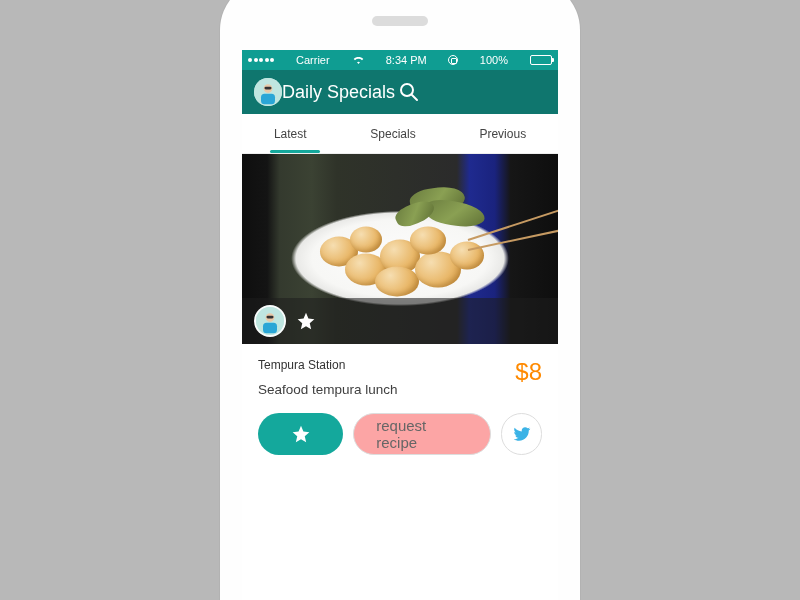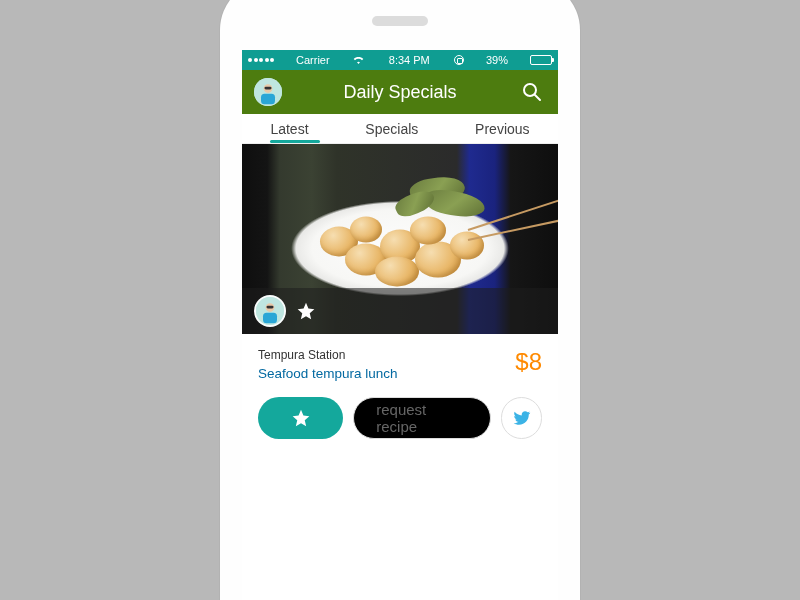--- a/index.html
+++ b/index.html
@@ -49,37 +49,37 @@
   .battery::after {
     content:""; position:absolute; right:-3px; top:2px; width:2px; height:4px;
     background:#fff; border-radius:0 1px 1px 0;
   }
   .battery .fill { background:#fff; height:100%; width:100%; border-radius:1px; }
   .lockring { width:10px; height:10px; border:1px solid #fff; border-radius:50%; position:relative; }
   .lockring::after { content:""; position:absolute; width:4px; height:4px; border:1px solid #fff; border-radius:1px; top:2px; left:2px; }
 
   
   .header {
-    height: 44px; background: #4d7c0f;
-    color: #fff; display:flex; align-items:center; justify-content:space-between;
+    height: 44px; background: #0f766e;
+    color: #fff; display:flex; align-items:center; 
     padding: 0 12px;
   }
   .avatar-sm {
     width:28px; height:28px; border-radius:50%; background:#cde8e5;
     display:flex; align-items:center; justify-content:center;
     overflow:hidden;
   }
   .header h1 { font-size: 18px; font-weight: 300; }
   .search-btn { width:28px; height:28px; display:flex; align-items:center; justify-content:center; }
 
   
   .tabs {
-    height: 30px; display:flex; align-items:center; justify-content:space-around;
+    height: 40px; display:flex; align-items:center; justify-content:space-around;
     border-bottom: 1px solid #eee;
-    color: #444; font-size: 14px;
+    color: #444; font-size: 12px;
     position: relative;
     background:#fff;
   }
   .tab { padding: 0 6px; cursor:pointer; }
   .tab-indicator {
     position:absolute; bottom:0; left: 28px; width: 50px; height:3px;
     background:#14a89c; border-radius:2px;
   }
 
   
@@ -111,32 +111,32 @@
     position:absolute; left:0; right:0; bottom:0; height:46px;
     background: rgba(30,30,30,0.55);
     display:flex; align-items:center; gap:10px; padding-left:12px;
   }
   .img-footer .avatar-sm { width:32px; height:32px; border:2px solid rgba(255,255,255,0.9); }
   .star-outline svg { display:block; }
 
   
   .details { padding: 14px 16px 10px; display:flex; justify-content:space-between; align-items:flex-start; }
   .details .title { font-size:12px; color:#333; font-weight:400; }
-  .details .subtitle { font-size:13.5px; color:#0369a1; margin-top:4px; }
+  .details .subtitle { font-size:13.5px; color:#404040; margin-top:10px; }
   .price { font-size:24px; color:#ff8a00; font-weight:400; }
 
   
   .actions { padding: 6px 16px 16px; display:flex; gap:10px; align-items:center; }
   .pill {
     height:42px; border-radius:21px; display:flex; align-items:center; justify-content:center;
     font-size:15px; cursor:pointer;
   }
   .pill-primary { background:#14a89c; color:#fff; width:88px; }
   .pill-outline {
-    background:#000000; color:#666; border:1px solid #ddd; padding:0 22px;
+    background:#fca5a5; color:#666; border:1px solid #ddd; padding:0 22px;
   }
   .pill-circle { width:42px; border:1px solid #ddd; background:#fff; }
 
   .person-svg { width:100%; height:100%; }
 </style>
 </head>
 <body>
 
 <div class="phone">
   <div class="speaker"></div>
@@ -154,21 +154,21 @@
         <span>Carrier</span>
         <span class="wifi">
           <svg width="13" height="10" viewBox="0 0 13 10">
               <path d="M6.5 9L8 7.3C7.2 6.6 5.8 6.6 5 7.3L6.5 9zM3 5.2C5 3.4 8 3.4 10 5.2l1.3-1.3C8.7 1.4 4.3 1.4 1.7 3.9L3 5.2z" fill="#fff"></path>
             </svg>
         </span>
       </div>
       <div>8:34 PM</div>
       <div class="right">
         <span class="lockring"></span>
-        <span>39%</span>
+        <span>100%</span>
         <span class="battery"><span class="fill"></span></span>
       </div>
     </div>
 
     <div class="header">
       <div class="avatar-sm">
         <svg class="person-svg" viewBox="0 0 32 32">
             <rect width="32" height="32" fill="#bfe6e0"></rect>
             <circle cx="16" cy="12" r="5" fill="#e8c9a8"></circle>
             <rect x="8" y="18" width="16" height="12" rx="4" fill="#2aa6d6"></rect>

